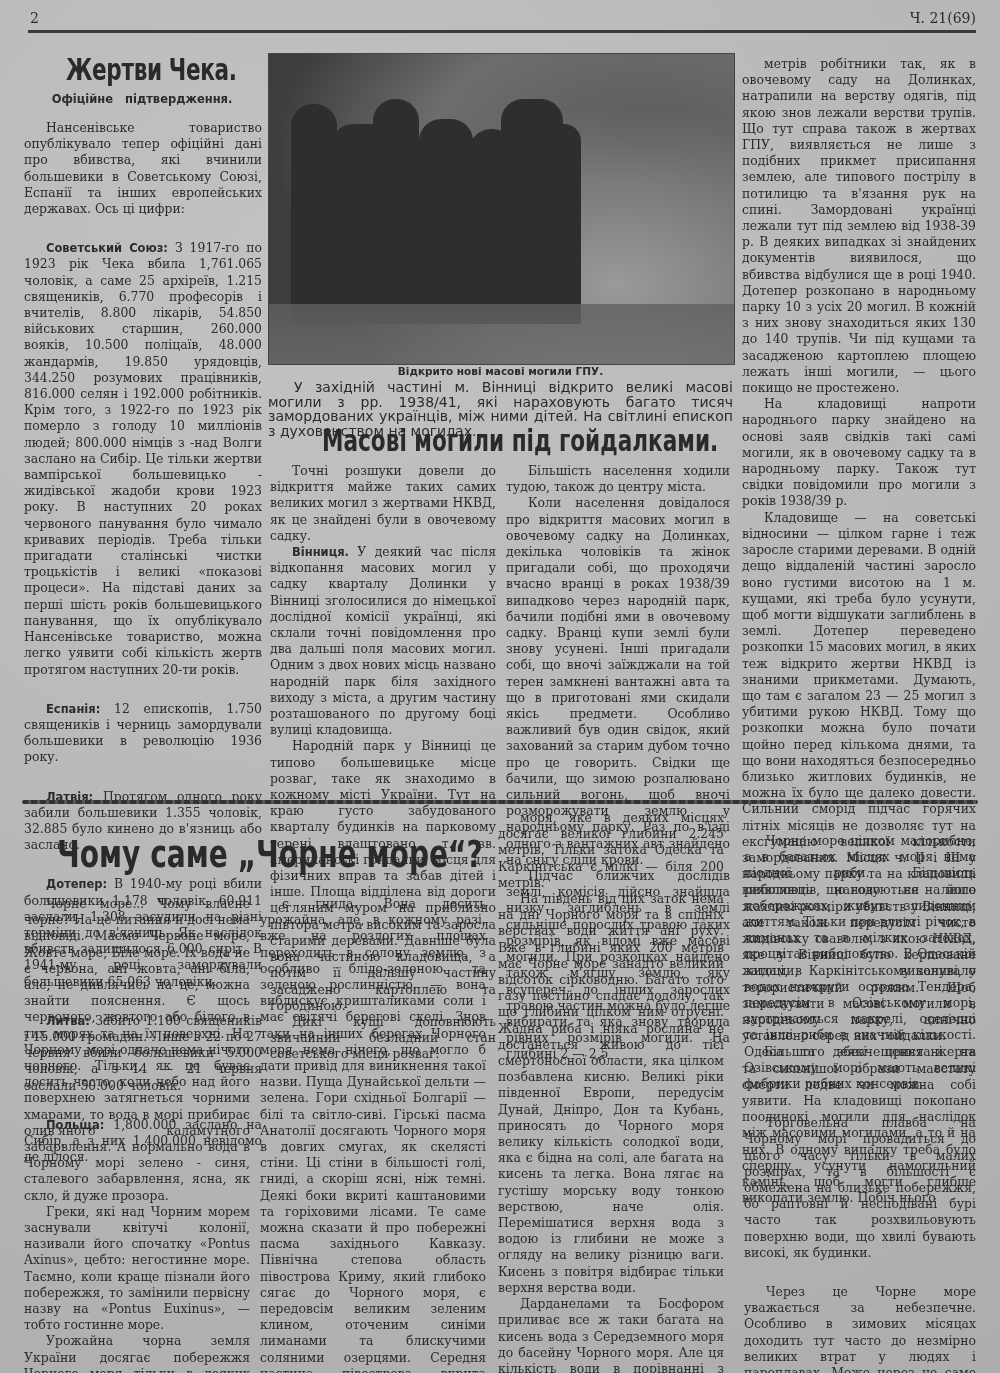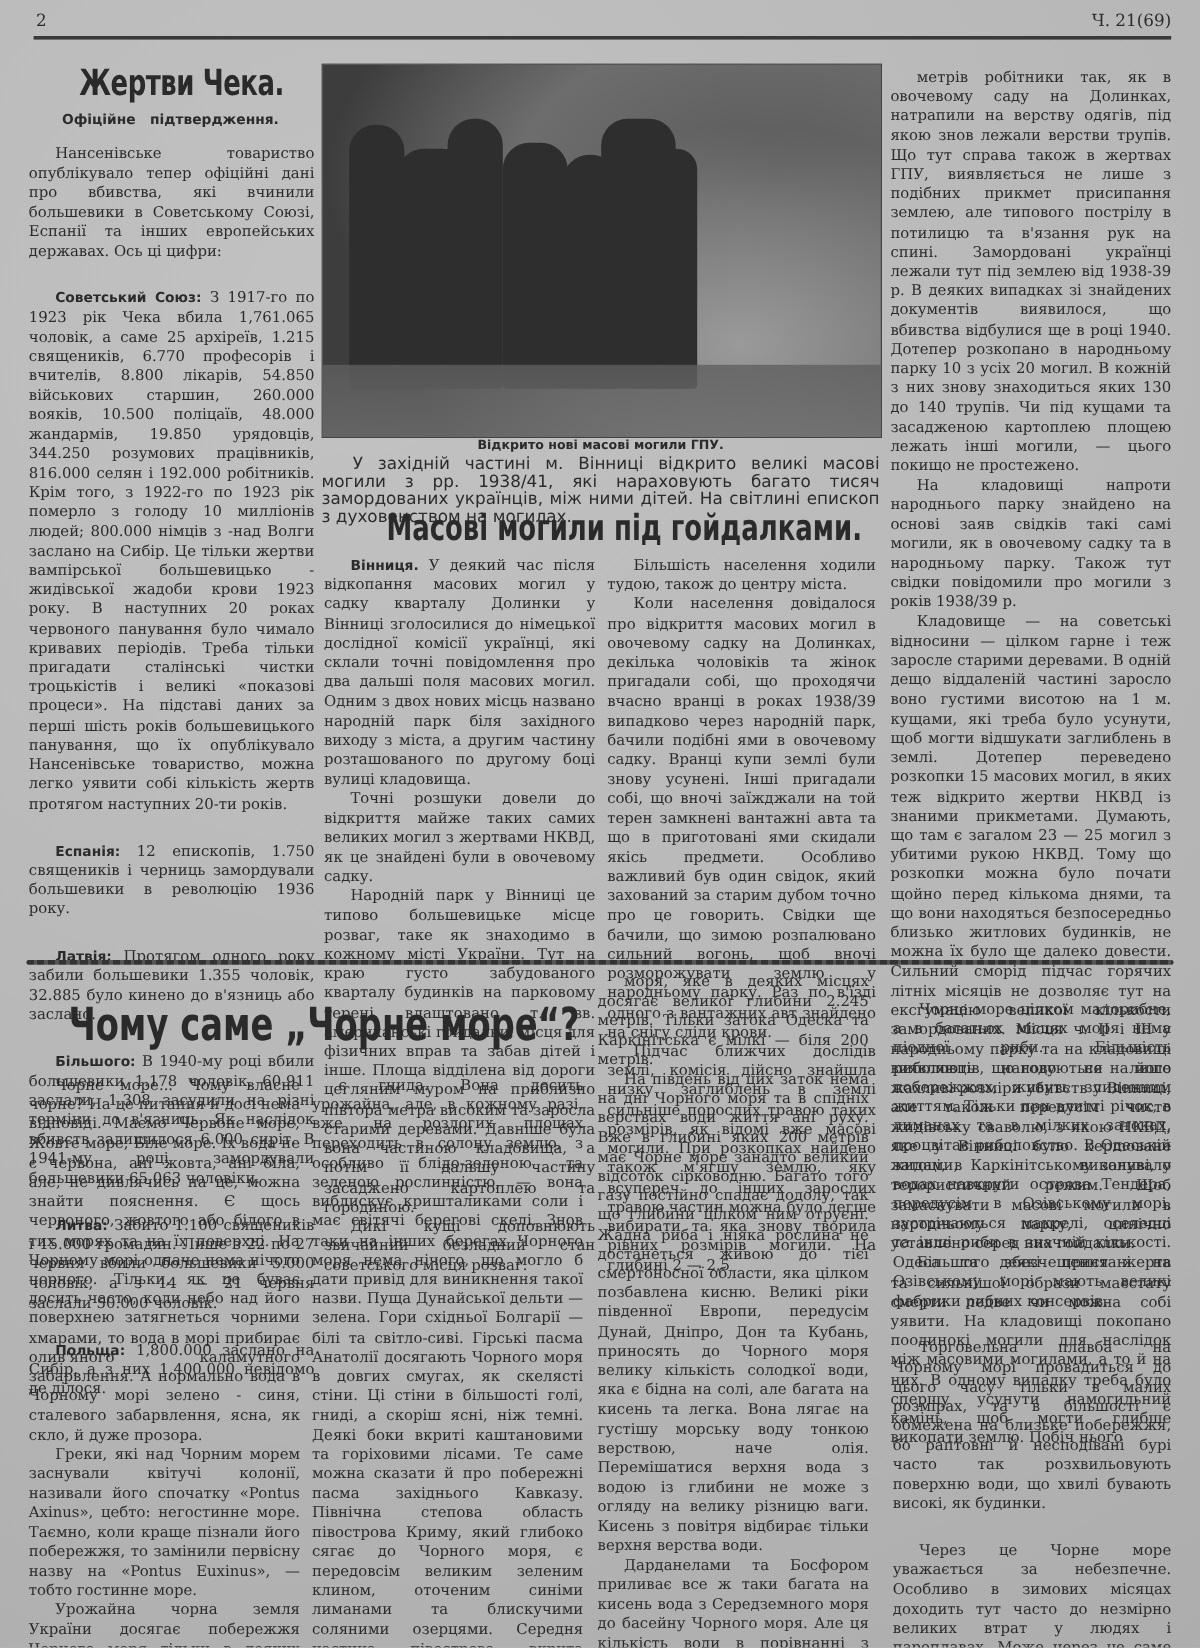--- a/index.html
+++ b/index.html
@@ -52,21 +52,21 @@
   </div>
   <div class="hdr-rule"></div>
 
   <div class="h-big h1">Жертви Чека.</div>
   <div class="subh">Офіційне підтвердження.</div>
   <div class="col" id="a1" style="left:24px; top:120px; width:238px;">
       <p><span>Нансенівське товариство опублікувало тепер офіційні дані про вбивства, які вчинили большевики в Советському Союзі, Еспанії та інших европейських державах. Ось ці цифри:</span></p>
       <p class="gap"><span class="lead">Советський Союз:</span><span> З 1917-го по 1923 рік Чека вбила 1,761.065 чоловік, а саме 25 архіреїв, 1.215 священиків, 6.770 професорів і вчителів, 8.800 лікарів, 54.850 військових старшин, 260.000 вояків, 10.500 поліцаїв, 48.000 жандармів, 19.850 урядовців, 344.250 розумових працівників, 816.000 селян і 192.000 робітників. Крім того, з 1922-го по 1923 рік померло з голоду 10 милліонів людей; 800.000 німців з -над Волги заслано на Сибір. Це тільки жертви вампірської большевицько - жидівської жадоби крови 1923 року. В наступних 20 роках червоного панування було чимало кривавих періодів. Треба тільки пригадати сталінські чистки троцькістів і великі «показові процеси». На підставі даних за перші шість років большевицького панування, що їх опублікувало Нансенівське товариство, можна легко уявити собі кількість жертв протягом наступних 20-ти років.</span></p>
       <p class="gap"><span class="lead">Еспанія:</span><span> 12 епископів, 1.750 священиків і черниць замордували большевики в революцію 1936 року.</span></p>
       <p class="gap"><span class="lead">Латвія:</span><span> Протягом одного року забили большевики 1.355 чоловік, 32.885 було кинено до в'язниць або заслано.</span></p>
-      <p class="gap"><span class="lead">Більшого:</span><span> В 1940-му році вбили большевики 1.178 чоловік, 60.911 заслали, 1.308 засудили на різні терміни до в'язниць. Як наслідок вбивств залишилося 6.000 сиріт. В 1941-му році замордували большевики 65.063 чоловіки.</span></p>
+      <p class="gap"><span class="lead">Дотепер:</span><span> В 1940-му році вбили большевики 1.178 чоловік, 60.911 заслали, 1.308 засудили на різні терміни до в'язниць. Як наслідок вбивств залишилося 6.000 сиріт. В 1941-му році замордували большевики 65.063 чоловіки.</span></p>
       <p class="gap"><span class="lead">Литва:</span><span> Забито 1.100 священиків і 15.000 громадян. Лише з 22 по 27 червня вбили большевики 5.000 чоловік, а з 14 — 21 червня заслали 50.000 чоловік.</span></p>
       <p class="gap"><span class="lead">Польща:</span><span> 1,800.000 заслано на Сибір, а з них 1,400.000 невідомо де ділося.</span></p>
     </div>
 
   <div class="photo">
     <div class="fig" style="left:22px; height:220px;"></div>
     <div class="fig" style="left:62px; height:200px; width:60px;"></div>
     <div class="fig" style="left:104px; height:225px;"></div>
     <div class="fig" style="left:150px; height:205px; width:54px;"></div>
     <div class="fig" style="left:200px; height:195px;"></div>
@@ -74,22 +74,22 @@
     <div class="fig" style="left:278px; height:200px; width:34px;"></div>
     <div class="ground"></div>
   </div>
   <div class="caption-title">Відкрито нові масові могили ГПУ.</div>
   <div class="caption">
       <p>У західній частині м. Вінниці відкрито великі масові могили з рр. 1938/41, які нараховують багато тисяч замордованих українців, між ними дітей. На світлині епископ з духовенством на могилах.</p>
     </div>
 
   <div class="h-big h2">Масові могили під гойдалками.</div>
   <div class="col" id="a2c1" style="left:270px; top:463px; width:226px;">
+      <p><span>Точні розшуки довели до відкриття майже таких самих великих могил з жертвами НКВД, як це знайдені були в овочевому садку.</span></p>
       <p><span class="lead">Вінниця.</span><span> У деякий час після відкопання масових могил у садку кварталу Долинки у Вінниці зголосилися до німецької дослідної комісії українці, які склали точні повідомлення про два дальші поля масових могил. Одним з двох нових місць названо народній парк біля західного виходу з міста, а другим частину розташованого по другому боці вулиці кладовища.</span></p>
-      <p><span>Точні розшуки довели до відкриття майже таких самих великих могил з жертвами НКВД, як це знайдені були в овочевому садку.</span></p>
       <p><span>Народній парк у Вінниці це типово большевицьке місце розваг, таке як знаходимо в кожному місті України. Тут на краю густо забудованого кварталу будинків на парковому терені влаштовано т. зв. американські гойдалки, місця для фізичних вправ та забав дітей і інше. Площа відділена від дороги цегляним муром на приблизно півтора метра високим та заросла старими деревами. Давніше була вона частиною кладовища, а потім її дальшу частину засаджено картоплею та городиною.</span></p>
       <p><span>Дикі кущі доповнюють звичайний безладний стан советського місця розваг.</span></p>
     </div>
   <div class="col" id="a2c2" style="left:506px; top:463px; width:224px;">
       <p><span>Більшість населення ходили тудою, також до центру міста.</span></p>
       <p><span>Коли населення довідалося про відкриття масових могил в овочевому садку на Долинках, декілька чоловіків та жінок пригадали собі, що проходячи вчасно вранці в роках 1938/39 випадково через народній парк, бачили подібні ями в овочевому садку. Вранці купи землі були знову усунені. Інші пригадали собі, що вночі заїжджали на той терен замкнені вантажні авта та що в приготовані ями скидали якісь предмети. Особливо важливий був один свідок, який захований за старим дубом точно про це говорить. Свідки ще бачили, що зимою розпалювано сильний вогонь, щоб вночі розморожувати землю у народньому парку. Раз по в'їзді одного з вантажних авт знайдено на снігу сліди крови.</span></p>
       <p><span>Підчас ближчих дослідів землі, комісія дійсно знайшла низку заглиблень в землі сильніше порослих травою таких розмірів, як відомі вже масові могили. При розкопках найдено також м'ягшу землю, яку всупереч до інших зарослих травою частин можна було легше вибирати та яка знову творила рівних розмірів могили. На глибині 2 — 2,5</span></p>
     </div>
   <div class="col" id="a2c3" style="left:742px; top:56px; width:234px;">
       <p><span>метрів робітники так, як в овочевому саду на Долинках, натрапили на верству одягів, під якою знов лежали верстви трупів. Що тут справа також в жертвах ГПУ, виявляється не лише з подібних прикмет присипання землею, але типового пострілу в потилицю та в'язання рук на спині. Замордовані українці лежали тут під землею від 1938-39 р. В деяких випадках зі знайдених документів виявилося, що вбивства відбулися ще в році 1940. Дотепер розкопано в народньому парку 10 з усіх 20 могил. В кожній з них знову знаходиться яких 130 до 140 трупів. Чи під кущами та засадженою картоплею площею лежать інші могили, — цього покищо не простежено.</span></p>

